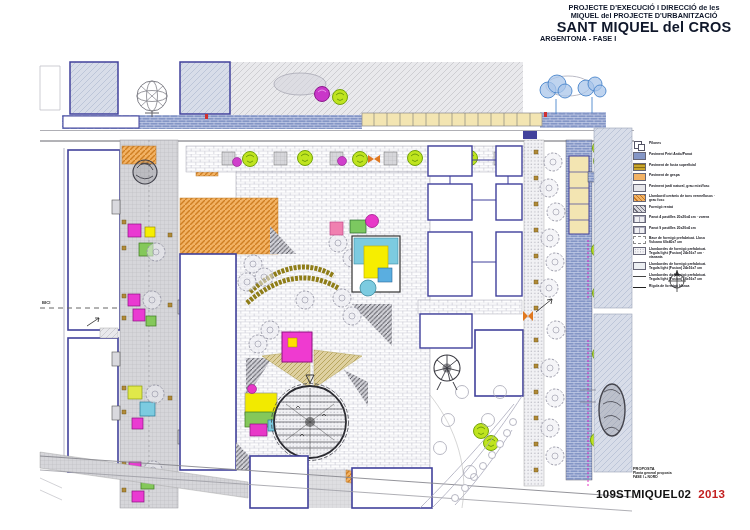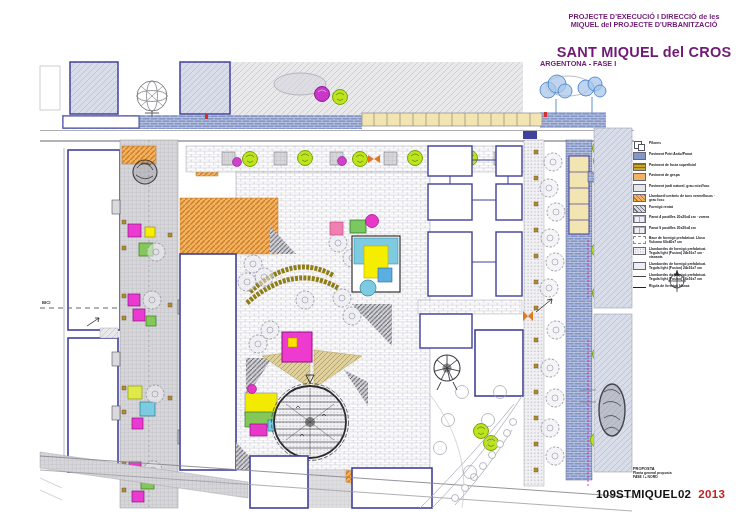--- a/index.html
+++ b/index.html
@@ -1,22 +1,22 @@
 <!DOCTYPE html>
 <html><head>
 <meta charset="utf-8">
 <style>
   html,body{margin:0;padding:0;background:#888;}
   .sheet{position:relative;width:750px;height:530px;background:#ffffff;overflow:hidden;
          font-family:"Liberation Sans", sans-serif;}
   .plan-svg{position:absolute;left:0;top:0;}
   
-  .header{position:absolute;top:13px;right:2px;width:208px;text-align:center;color:#701a75;}
+  .header{position:absolute;top:4px;right:2px;width:208px;text-align:center;color:#0f172a;}
   .h1{font-size:7.3px;font-weight:bold;line-height:1.08;}
-  .h2{font-size:14.5px;font-weight:bold;line-height:1.05;letter-spacing:.2px;margin-top:16px;}
+  .h2{font-size:14.5px;font-weight:bold;line-height:1.05;letter-spacing:.2px;}
   .h3{font-size:7.3px;font-weight:bold;text-align:left;padding-right:20px;line-height:1.2;}
   
   .legend{position:absolute;left:633px;top:141px;width:92px;}
   .lg-row{display:flex;gap:3px;margin-bottom:2.4px;align-items:flex-start;}
   .lg-label{font-size:3.4px;font-weight:bold;color:#15151c;line-height:1.25;width:66px;}
   .sw{width:13px;height:8px;border:0.5px solid #667;flex:none;box-sizing:border-box;}
   .sw-pilona{position:relative;width:13px;height:9px;border:none;}
   .sw-pilona i{position:absolute;display:block;background:#fff;border:0.8px solid #556;}
   .sw-pilona i.p1{left:1px;top:0;width:6px;height:6px;}
   .sw-pilona i.p2{left:5px;top:3px;width:5px;height:5px;}

